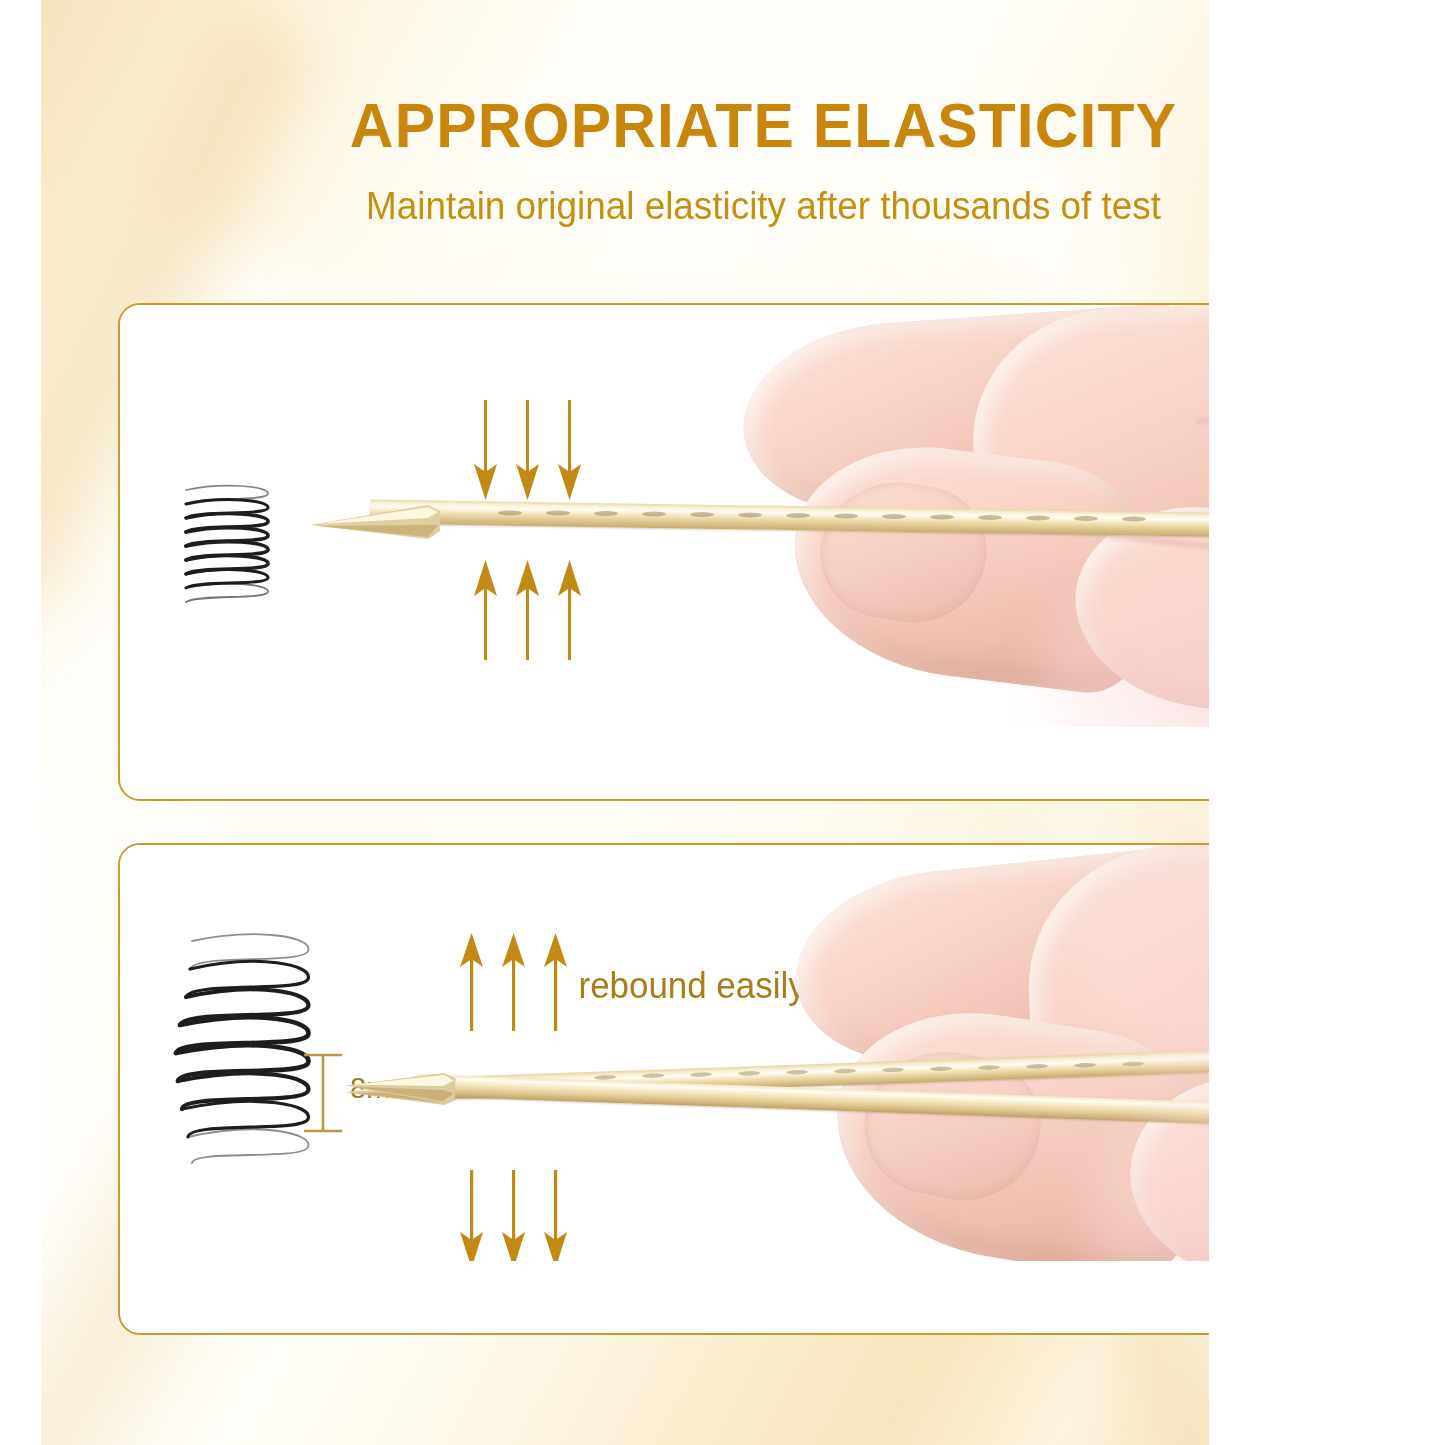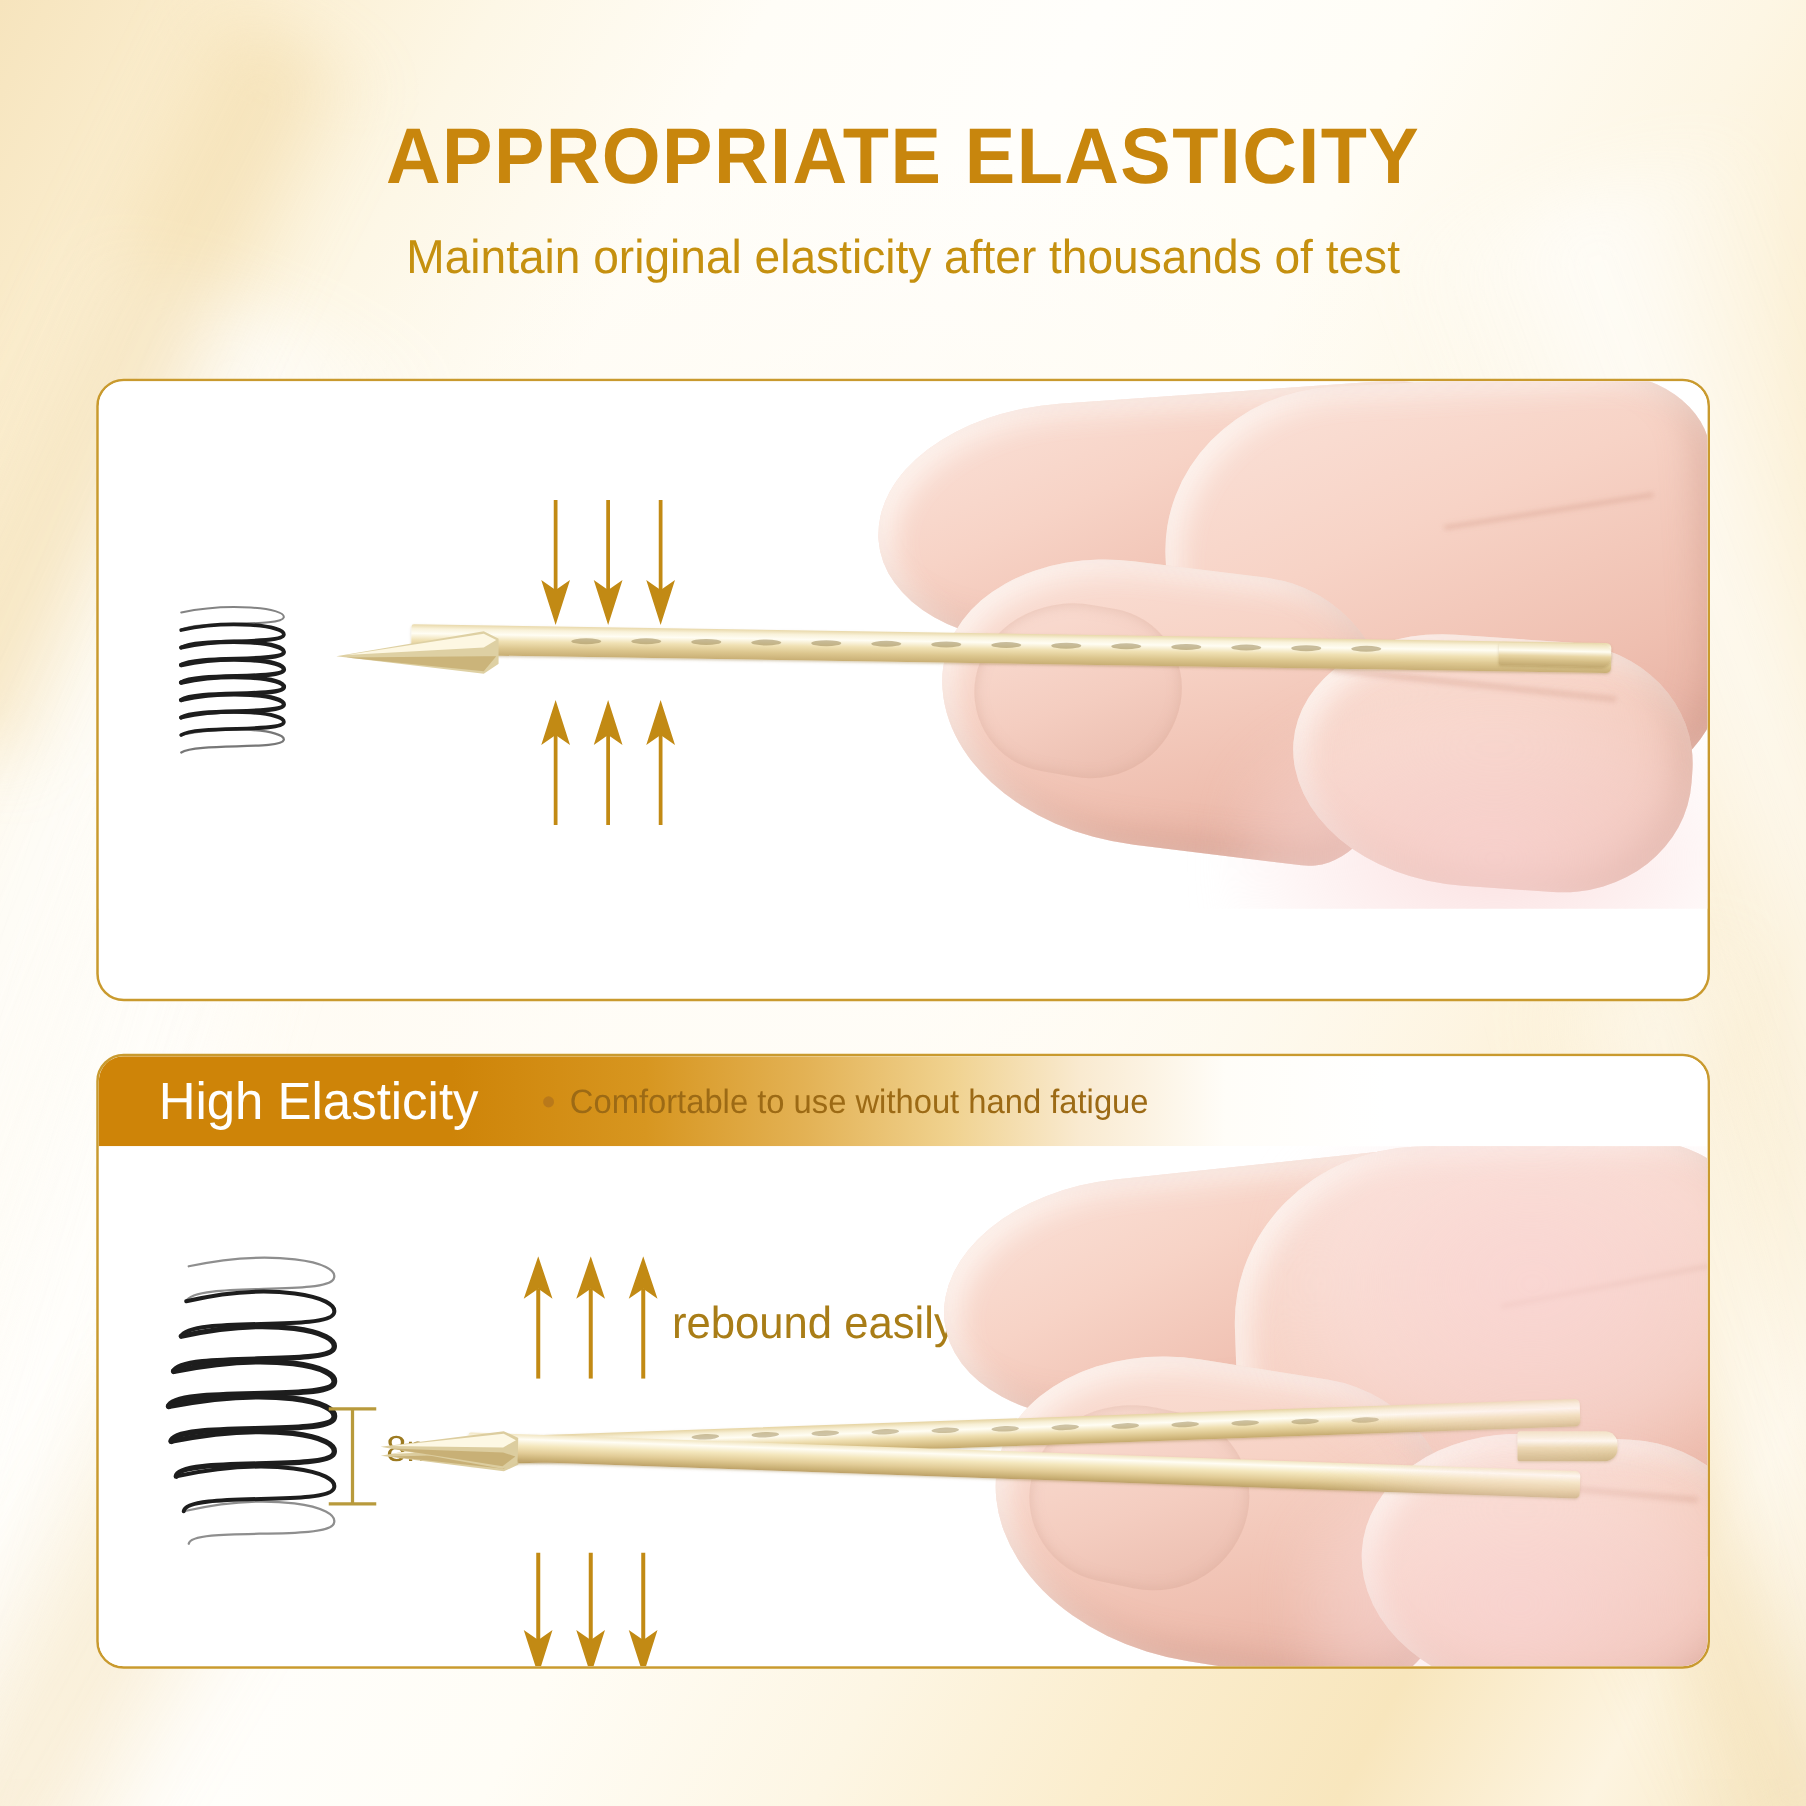--- a/index.html
+++ b/index.html
@@ -9,37 +9,38 @@
   body {
     width: 1445px;
     height: 1445px;
     font-family: "Liberation Sans", sans-serif;
     overflow: hidden;
   }
 
   
   #page {
     position: relative;
-    width: 1445px;
+    width: 1168px;
     height: 1445px;
     background:
       radial-gradient(ellipse 70% 55% at 50% 50%, rgba(255,253,248,0.95) 0%, rgba(255,250,240,0.55) 45%, rgba(255,248,235,0) 75%),
       linear-gradient(118deg,
          #f6e4bd 0%,
          #fbeed0 9%,
          #fdf7e6 18%,
          #fffdf7 28%,
          #fffefb 40%,
          #fffdf6 52%,
          #fdf6e4 64%,
          #fbedcd 74%,
          #f8e6bd 83%,
          #fdf4e0 92%,
          #f7e7c2 100%);
     overflow: hidden;
+    margin-left: 41px;
   }
   
   .streak {
     position: absolute;
     pointer-events: none;
     background: linear-gradient(90deg, rgba(255,255,255,0) 0%, rgba(255,255,255,0.85) 50%, rgba(255,255,255,0) 100%);
     filter: blur(26px);
   }
   .streak.s1 { left: -140px;  top: 210px;  width: 330px; height: 980px; transform: rotate(22deg); opacity: .85; }
   .streak.s2 { left: -60px;   top: 640px;  width: 200px; height: 900px; transform: rotate(16deg); opacity: .7; }
@@ -341,27 +342,20 @@
                     transform: rotate(1.2deg);
                     border-radius: 2px 8px 8px 2px;"></div>
       </div>
 
       <div class="pink-wash" style="right:-40px; bottom:-90px; width:420px; height:260px;"></div>
     </div>
   </div>
 
   <div class="card two">
 
-    <div class="card-header">
-      <div class="card-title">High Elasticity</div>
-      <div class="header-note">
-        <span class="dot"></span>
-        <span>Comfortable to use without hand fatigue</span>
-      </div>
-    </div>
 
     <div class="card-body">
 
       <svg class="spring" style="left:28px; top:82px;" width="180" height="250" viewBox="0 0 180 250">
         <g fill="none" stroke="#1d1d1d" stroke-linecap="round">
           <path d="M44 14 C 110 0, 166 10, 160 24 C 154 38, 48 26, 42 42" stroke-width="1.8" opacity=".5"></path>
           <path d="M42 42 C 110 26, 166 38, 160 52 C 154 66, 44 54, 38 70" stroke-width="3.2"></path>
           <path d="M38 70 C 110 54, 166 66, 160 80 C 154 94, 38 82, 32 98" stroke-width="4.2"></path>
           <path d="M32 98 C 110 82, 166 94, 160 108 C 154 122, 32 110, 28 126" stroke-width="4.6"></path>
           <path d="M28 126 C 110 110, 166 122, 160 136 C 154 150, 32 138, 30 154" stroke-width="4.6"></path>

